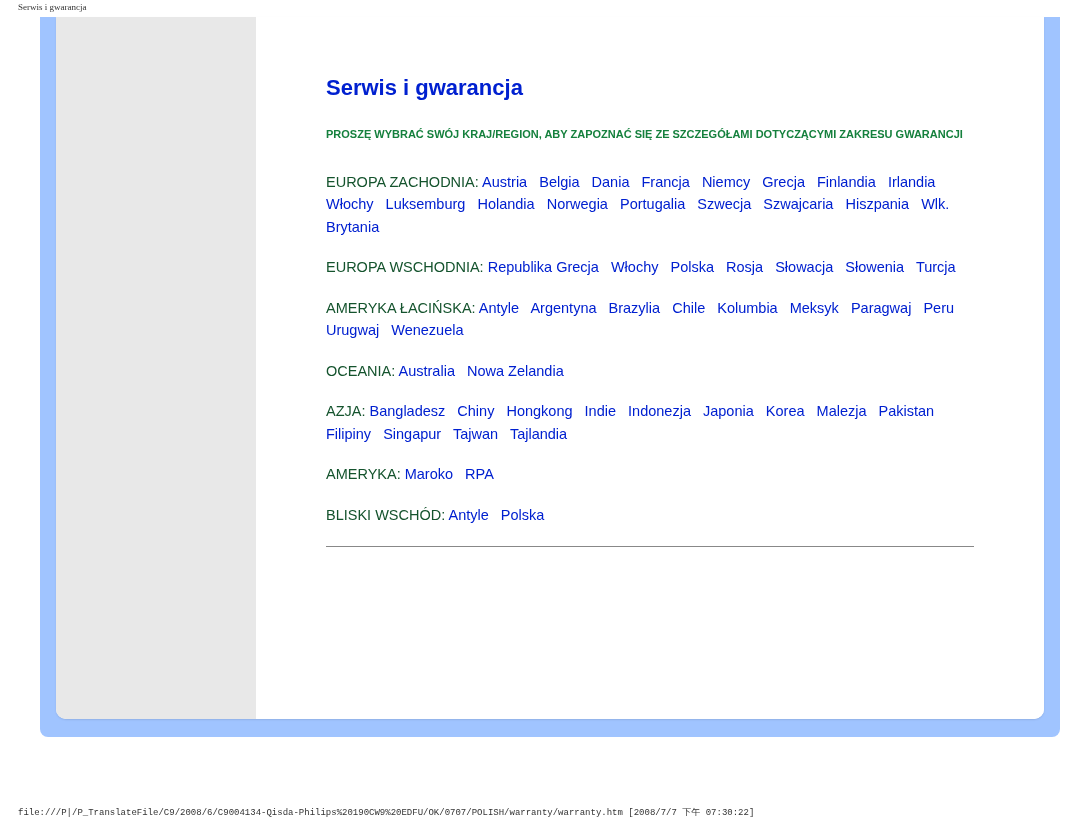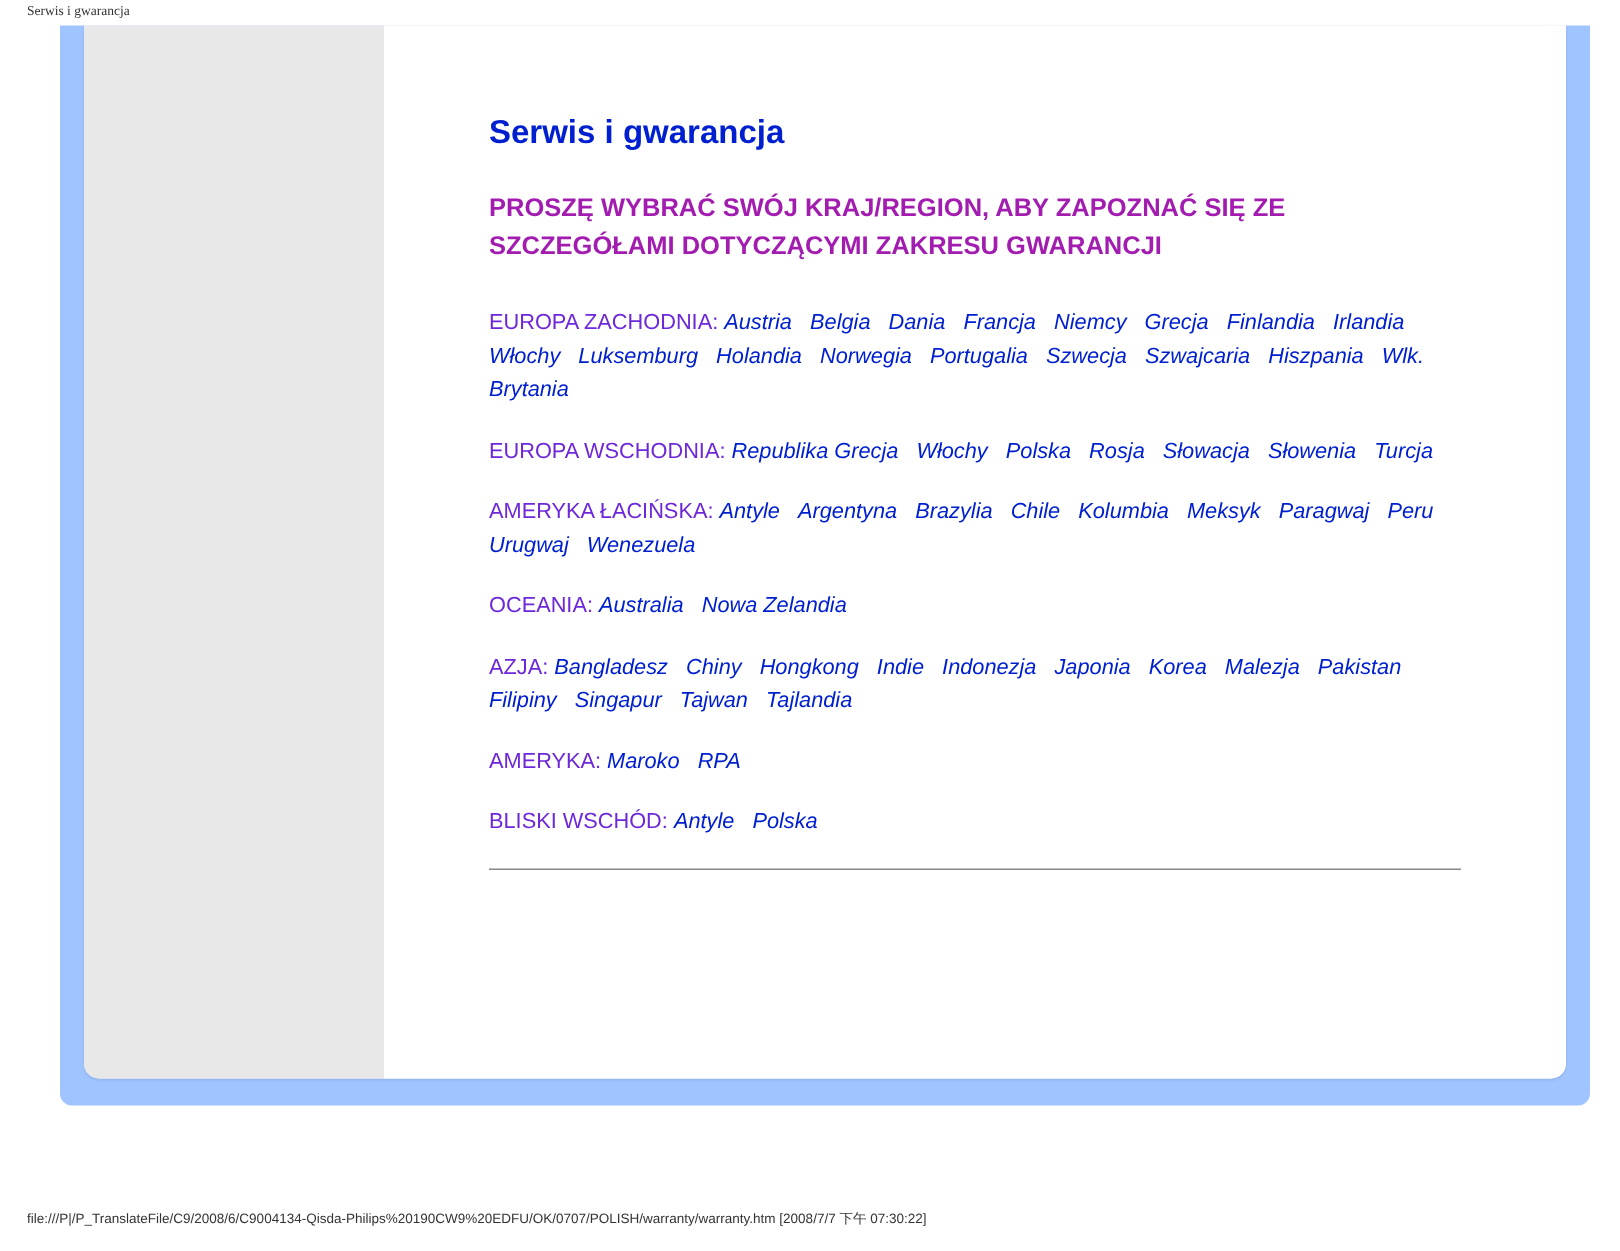--- a/index.html
+++ b/index.html
@@ -57,53 +57,52 @@
       padding: 58px 70px 0 70px;
       border-bottom-right-radius: 10px;
     }
     .page-title {
       font-size: 22px;
       font-weight: bold;
       color: #0020d0;
       margin-bottom: 26px;
     }
     .intro-text {
-      font-size: 17px;
+      font-size: 11px;
       font-weight: bold;
-      color: #a21caf;
+      color: #15803d;
       margin-bottom: 28px;
       line-height: 1.45;
     }
     .region-row {
       margin-bottom: 18px;
       font-size: 14.5px;
       line-height: 1.55;
     }
     .region-label {
-      color: #6d28d9;
+      color: #14532d;
     }
     .country-link {
       color: #0020d0;
       cursor: pointer;
       margin-right: 8px;
       display: inline;
-      font-style: italic;
     }
     .hr {
       border: none;
       border-top: 1px solid #888;
       margin-top: 20px;
     }
     .footer-path {
       position: absolute;
       bottom: 15px;
       left: 18px;
       font-size: 9px;
       color: #333;
-      font-family: Liberation Sans, sans-serif;
+      font-family: Liberation Mono, monospace;
     }
   </style>
 </head>
 <body>
 
 <div class="top-label">Serwis i gwarancja</div>
 
 <div class="outer-frame">
   <div class="inner-page">
     <div class="sidebar-strip"></div>

